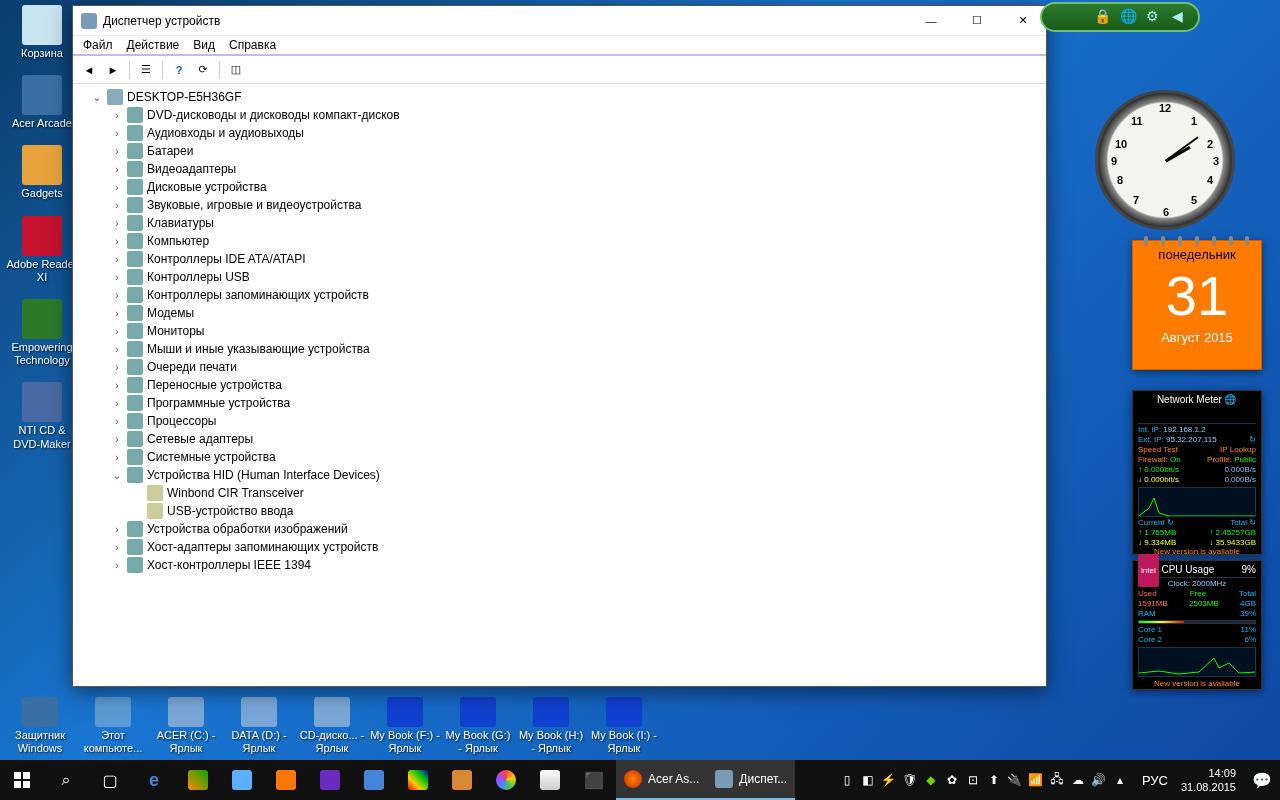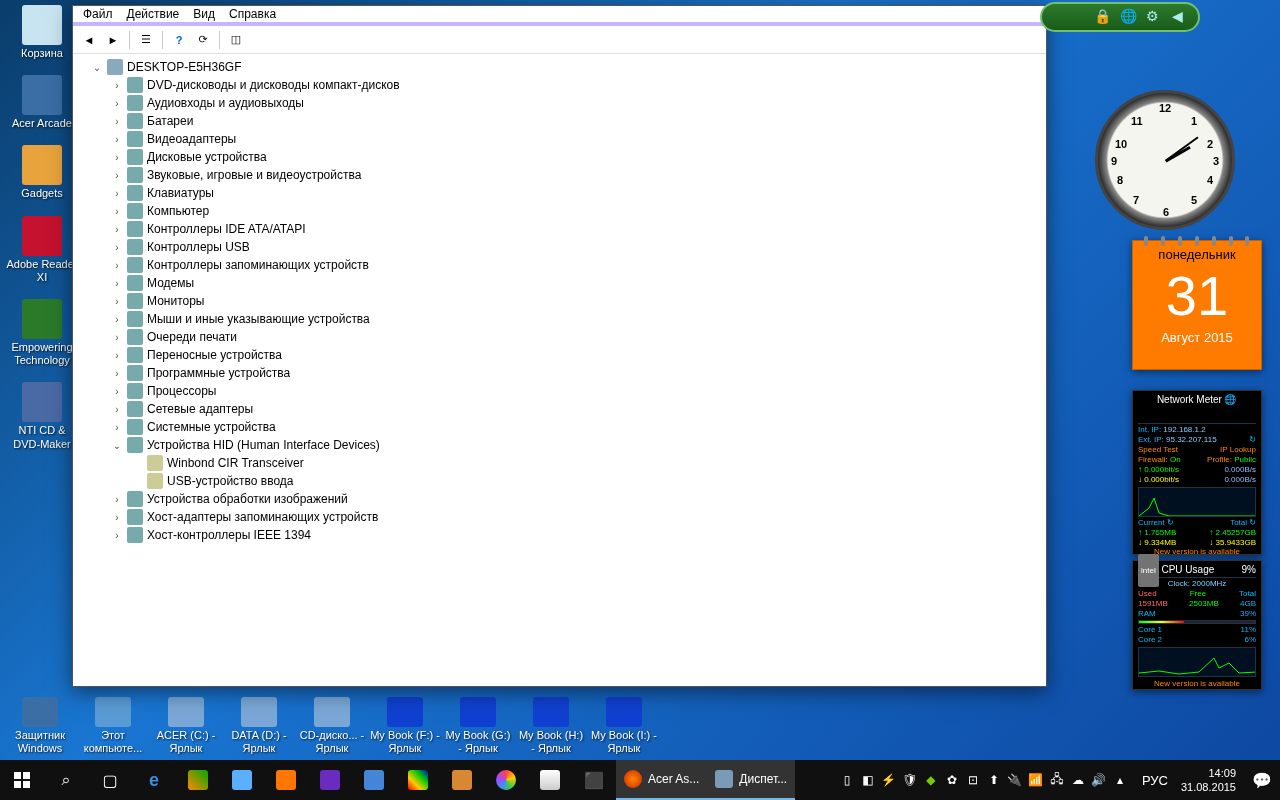--- a/index.html
+++ b/index.html
@@ -13,21 +13,21 @@
 
 .desktop-icons-bottom { position: absolute; bottom: 45px; left: 5px; display: flex; gap: 3px; }
 .desktop-icons-bottom .desktop-icon { width: 70px; margin-bottom: 0; }
 
 
 .window { position: absolute; top: 5px; left: 72px; width: 975px; height: 682px; background: white; border: 1px solid #555; box-shadow: 0 5px 20px rgba(0,0,0,0.5); display: flex; flex-direction: column; }
 .titlebar { height: 30px; display: flex; align-items: center; padding: 0 0 0 8px; background: white; border-bottom: 1px solid #eee; }
 .titlebar .ico-small { width: 16px; height: 16px; margin-right: 6px; }
 .titlebar .title { font-size: 12px; flex: 1; }
 .titlebar .winbtn { width: 46px; height: 30px; display: flex; align-items: center; justify-content: center; font-size: 11px; }
-.menubar { height: 20px; display: flex; gap: 14px; padding: 0 10px; font-size: 12px; border-bottom: 4px solid #c4b5fd; align-items: center; }
+.menubar { height: 20px; display: flex; gap: 14px; padding: 0 10px; font-size: 12px; border-bottom: 2px solid #c4b5fd; align-items: center; }
 .menubar span { cursor: pointer; }
 .toolbar { height: 28px; display: flex; gap: 4px; padding: 3px 6px; border-bottom: 1px solid #ddd; align-items: center; }
 .toolbar .tbtn { width: 20px; height: 20px; display: flex; align-items: center; justify-content: center; border: 1px solid transparent; font-size: 11px; }
 .toolbar .sep { width: 1px; height: 18px; background: #ccc; margin: 0 2px; }
 .tree { flex: 1; overflow: auto; padding: 4px 0; font-size: 12px; background: white; }
 .tree-row { display: flex; align-items: center; height: 18px; padding-left: 6px; cursor: pointer; }
 .tree-row .toggle { width: 12px; font-size: 10px; color: #555; text-align: center; }
 .tree-row .ticon { width: 16px; height: 16px; margin: 0 4px; display: inline-block; background: #7aa; border-radius: 2px; }
 .tree-row.level1 { padding-left: 18px; }
 .tree-row.level2 { padding-left: 38px; }
@@ -139,20 +139,27 @@
       <div class="ico" style="background:#1040d0;width:36px;height:30px"></div>
       <div class="label">My Book (H:) - Ярлык</div>
     </div>
     <div class="desktop-icon">
       <div class="ico" style="background:#1040d0;width:36px;height:30px"></div>
       <div class="label">My Book (I:) - Ярлык</div>
     </div>
   </div>
 
 <div class="window">
+  <div class="titlebar">
+    <span class="ico-small ico-sq" style="background:#7a9bb5"></span>
+    <span class="title">Диспетчер устройств</span>
+    <div class="winbtn">—</div>
+    <div class="winbtn">☐</div>
+    <div class="winbtn close">✕</div>
+  </div>
   <div class="menubar" id="menubar">
       <span>Файл</span>
       <span>Действие</span>
       <span>Вид</span>
       <span>Справка</span>
     </div>
   <div class="toolbar">
     <div class="tbtn">◄</div>
     <div class="tbtn">►</div>
     <div class="sep"></div>
@@ -383,21 +390,21 @@
     </div>
   <div class="row">
       <span style="color:#ff0">↓ <span>9.334MB</span></span>
       <span style="color:#ff0">↓ <span>35.9433GB</span></span>
     </div>
   <div class="warn">New version is available</div>
 </div>
 
 <div class="cpu-widget">
   <div class="hdr">
-      <span><span style="background:#737373;padding:12px 3px;border-radius:2px;font-size:8px">intel</span> <span>CPU Usage</span></span>
+      <span><span style="background:#be185d;padding:12px 3px;border-radius:2px;font-size:8px">intel</span> <span>CPU Usage</span></span>
       <span>9%</span>
     </div>
   <div class="row" style="justify-content:center">
       <span style="color:#8cf"><span>Clock:</span> <span>2000MHz</span></span>
     </div>
   <div class="row">
       <span style="color:#f66">Used</span>
       <span style="color:#0f0">Free</span>
       <span style="color:#0bf">Total</span>
     </div>

